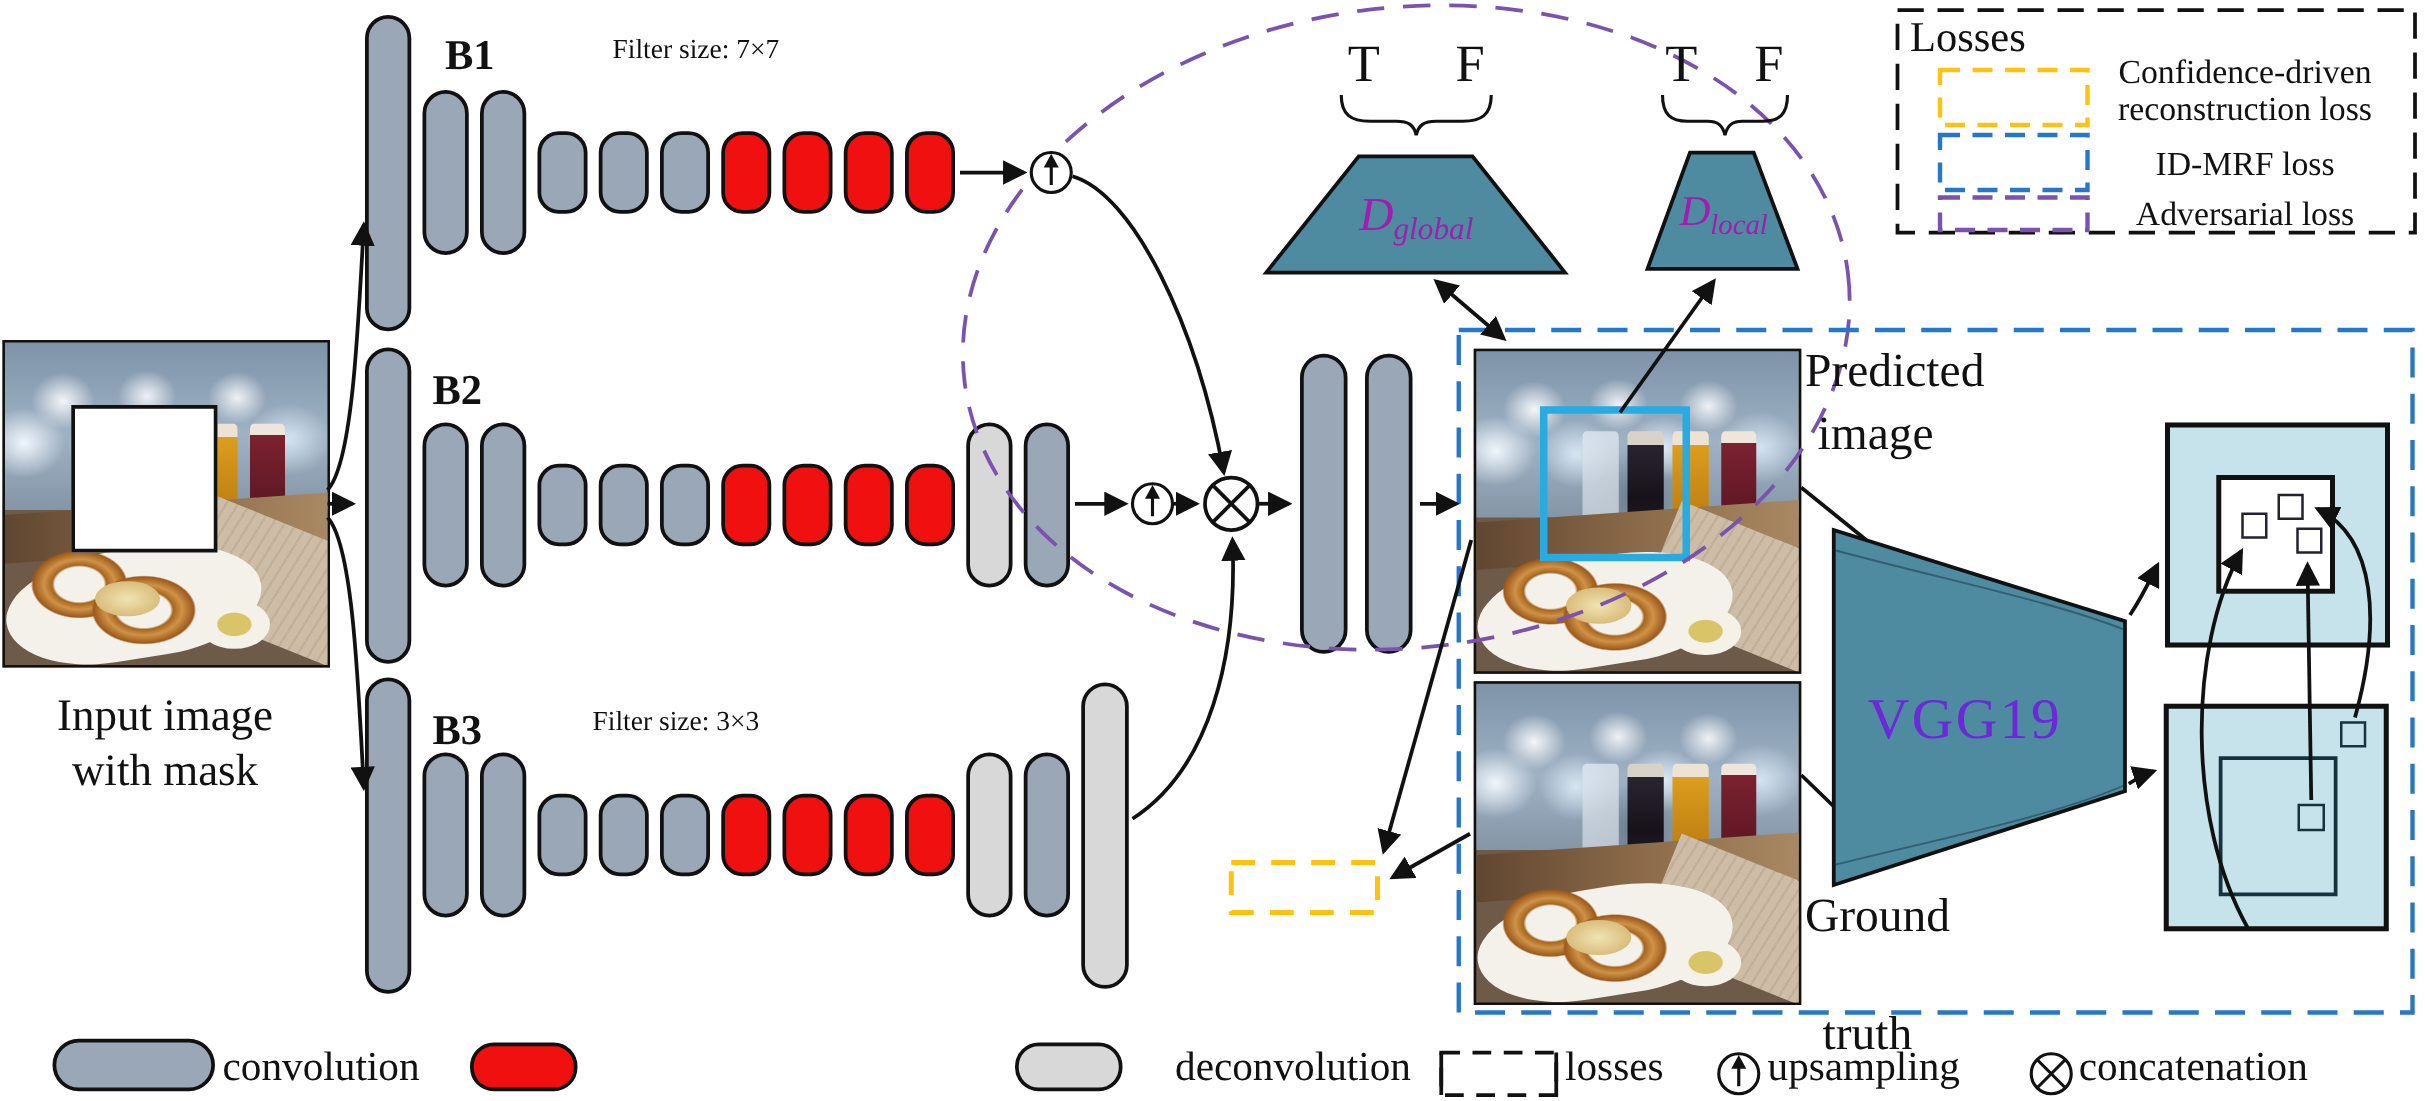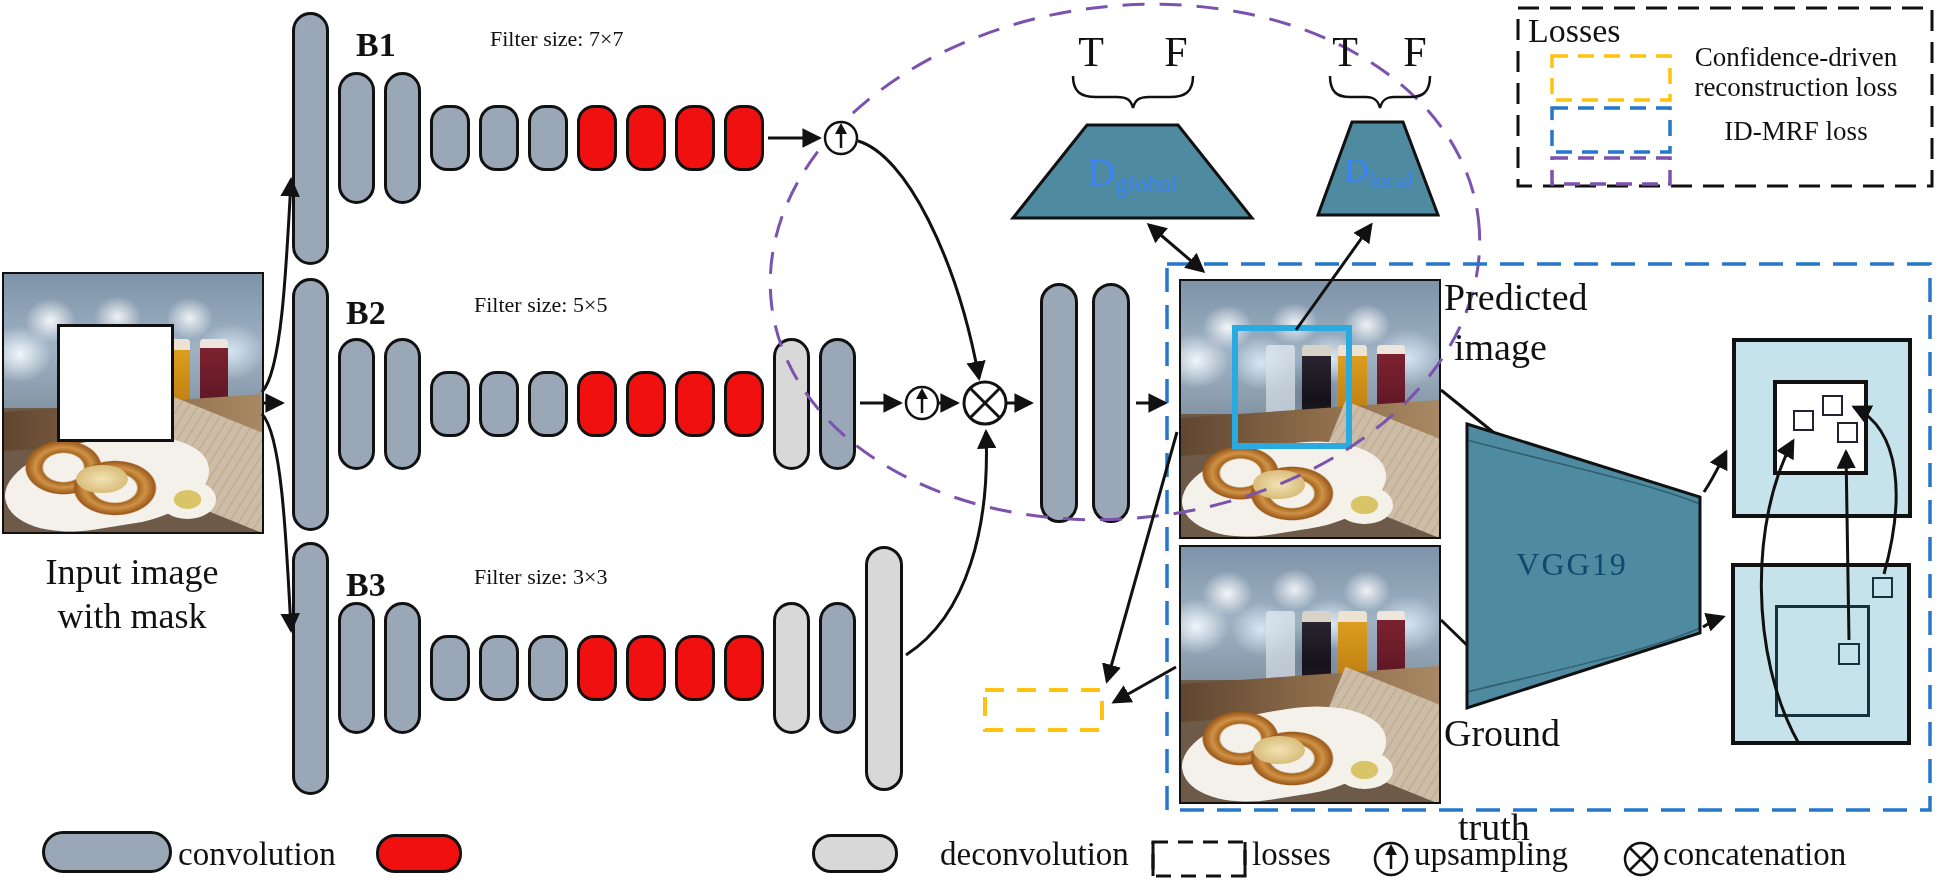--- a/index.html
+++ b/index.html
@@ -4,23 +4,23 @@
 <style>
   html,body{margin:0;padding:0;background:#fff;}
   #canvas{position:relative;width:1940px;height:881px;background:#fff;overflow:hidden;
           font-family:"Liberation Serif","DejaVu Serif",serif;color:#111;}
   .t{position:absolute;z-index:8;white-space:nowrap;}
   .branch-name{font-size:34px;font-weight:bold;}
   .filter-label{font-size:22px;}
   .caption{font-size:36px;text-align:center;line-height:44px;margin-top:12px;}
   .io-label{font-size:38px;line-height:50px;}
   .tf{font-size:42px;transform:translateX(-50%);}
-  .dlab{font-size:38px;transform:translate(-50%,-50%);color:#3b82f6;z-index:8;}
+  .dlab{font-size:38px;font-style:italic;transform:translate(-50%,-50%);color:#a21caf;z-index:8;}
   .dsub{font-size:25px;vertical-align:-7px;}
-  .vgg{font-size:32px;transform:translate(-50%,-50%);color:#0c4a6e;letter-spacing:2px;}
+  .vgg{font-size:46px;transform:translate(-50%,-50%);color:#6d28d9;letter-spacing:2px;margin-top:11px;}
   .losses-title{font-size:34px;}
   .loss-item{font-size:27px;text-align:center;width:256px;line-height:30px;}
   .legend-label{font-size:33px;}
 
   
   .row{position:absolute;display:flex;align-items:center;gap:9px;z-index:2;}
   .caps{display:block;border:3px solid #111;box-sizing:border-box;border-radius:19px;flex:0 0 auto;}
   .conv-tall {width:37px;height:253px;background:var(--conv);}
   .conv-med  {width:37px;height:132px;background:var(--conv);}
   .conv-small{width:40px;height:66px;background:var(--conv);border-radius:17px;}
@@ -245,21 +245,20 @@
     <line x1="1391" y1="869" x2="1391" y2="853" stroke="#111" stroke-width="2.5"></line>
     <polygon points="1391,844 1385,855 1397,855" fill="#111"></polygon>
     <circle cx="1641" cy="859" r="16" fill="#fff" stroke="#111" stroke-width="2.5"></circle>
     <line x1="1630" y1="848" x2="1652" y2="870" stroke="#111" stroke-width="2.5"></line>
     <line x1="1652" y1="848" x2="1630" y2="870" stroke="#111" stroke-width="2.5"></line>
   </svg>
 
   <div class="t branch-name" style="left:356px;top:26px;">B1</div>
   <div class="t filter-label" style="left:490px;top:26px;">Filter size: 7×7</div>
   <div class="t branch-name" style="left:346px;top:294px;">B2</div>
-  <div class="t filter-label" style="left:474px;top:292px;">Filter size: 5×5</div>
   <div class="t branch-name" style="left:346px;top:566px;">B3</div>
   <div class="t filter-label" style="left:474px;top:564px;">Filter size: 3×3</div>
 
   <div class="t caption" style="left:0;top:538px;width:264px;">
     <div>Input image</div>
     <div>with mask</div>
   </div>
 
   <div class="t tf" style="left:1091px;top:28px;">T</div>
   <div class="t tf" style="left:1176px;top:28px;">F</div>
@@ -281,20 +280,21 @@
   </div>
   <div class="t io-label" style="left:1444px;top:708px;">
     <div>Ground</div>
     <div style="padding-left:14px;margin-top:44px;">truth</div>
   </div>
 
   <div class="t losses-title" style="left:1528px;top:12px;">Losses</div>
   <div class="t loss-item" style="left:1668px;top:42px;">Confidence-driven</div>
   <div class="t loss-item" style="left:1668px;top:72px;">reconstruction loss</div>
   <div class="t loss-item" style="left:1668px;top:116px;">ID-MRF loss</div>
+  <div class="t loss-item" style="left:1668px;top:156px;">Adversarial loss</div>
 
   <div class="lg-caps" style="left:42px;top:831px;width:130px;height:42px;border-radius:21px;background:var(--conv);"></div>
   <div class="t legend-label" style="left:178px;top:836px;">convolution</div>
   <div class="lg-caps" style="left:376px;top:834px;width:86px;height:39px;border-radius:19px;background:var(--dilated);"></div>
   <div class="lg-caps" style="left:812px;top:834px;width:86px;height:39px;border-radius:19px;background:var(--deconv);"></div>
   <div class="t legend-label" style="left:940px;top:836px;">deconvolution</div>
   <div class="t legend-label" style="left:1252px;top:836px;">losses</div>
   <div class="t legend-label" style="left:1414px;top:836px;">upsampling</div>
   <div class="t legend-label" style="left:1663px;top:836px;">concatenation</div>
 

